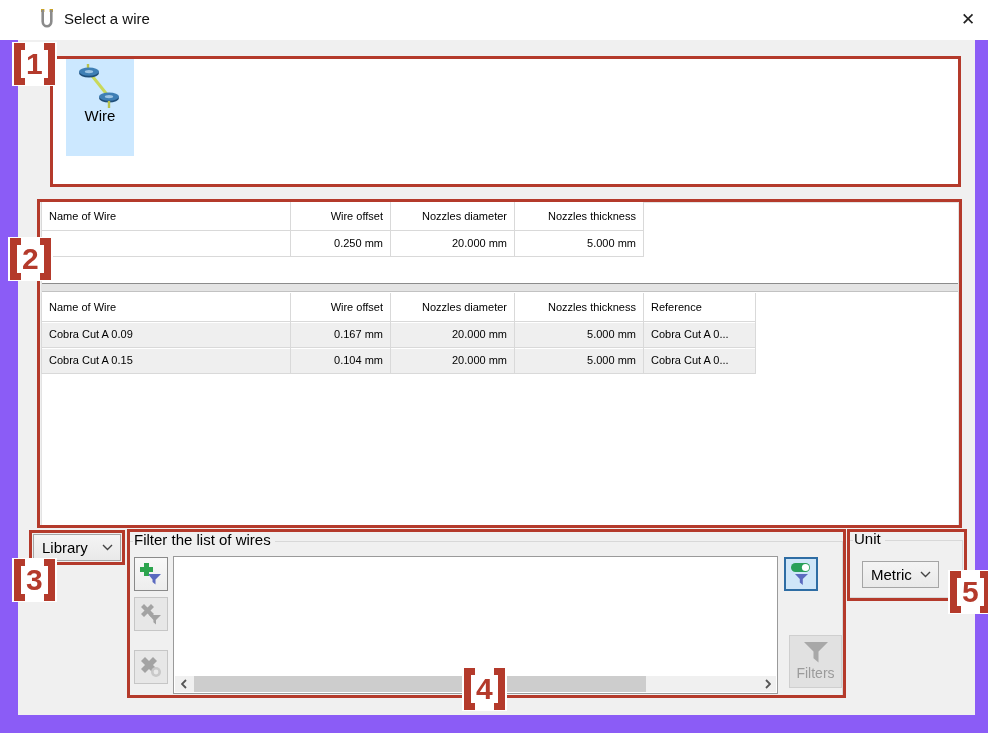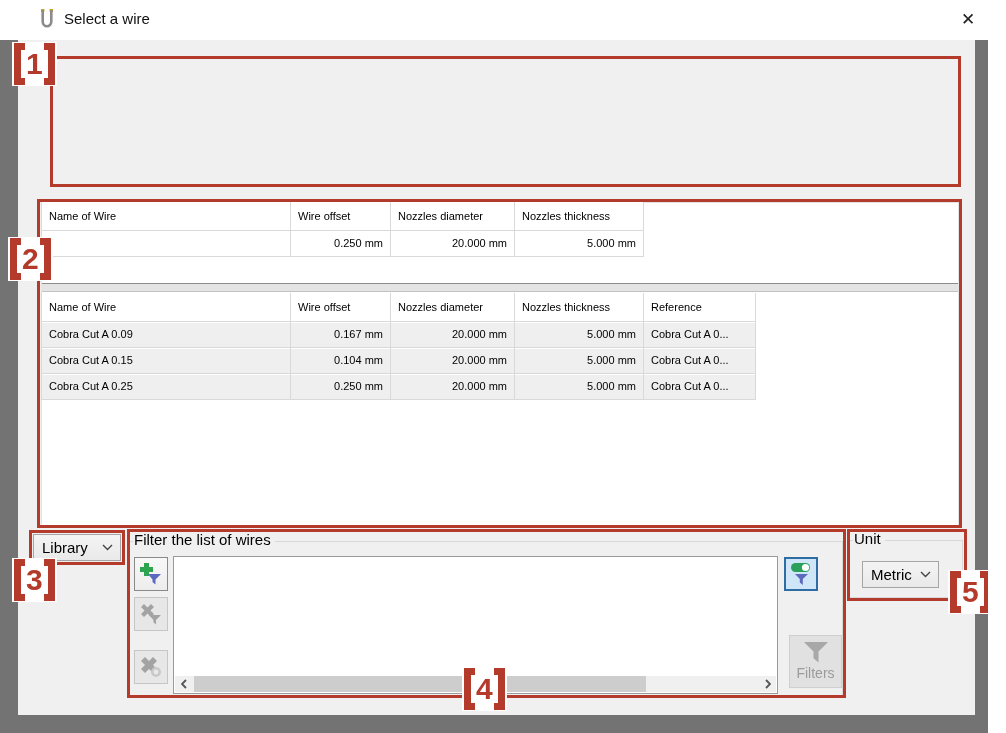--- a/index.html
+++ b/index.html
@@ -5,42 +5,42 @@
   :root{
     --red:#b43a2b;
     --dlg-bg:#f0f0f0;
     --grid:#d9d9d9;
     --rowbg:#efefef;
     --sel-blue:#cce8ff;
   }
   *{box-sizing:border-box;margin:0;padding:0;}
   html,body{background:#ffffff;}
   body{font-family:"Liberation Sans", sans-serif;color:#000;}
-  #stage{position:relative;width:988px;height:733px;background:#737373;overflow:hidden;font-size:15px;}
+  #stage{position:relative;width:988px;height:733px;background:#8b5cf6;overflow:hidden;font-size:15px;}
 
   
   .titlebar{position:absolute;left:0;top:0;width:1006px;height:40px;background:#fff;}
   .title-icon{position:absolute;left:40px;top:9px;width:14px;height:21px;}
   .window-title{position:absolute;left:64px;top:10px;font-size:15px;color:#111;}
   .close-btn{position:absolute;left:938px;top:0;width:60px;height:38px;display:flex;align-items:center;justify-content:center;font-size:17px;color:#222;cursor:pointer;}
 
   
   .dlg-body{position:absolute;left:18px;top:40px;width:957px;height:675px;background:var(--dlg-bg);}
 
   
   .icon-panel{position:absolute;left:53px;top:59px;width:905px;height:125px;background:#fff;}
   .wire-item{position:absolute;left:13px;top:0px;width:68px;height:97px;background:var(--sel-blue);display:flex;flex-direction:column;align-items:center;cursor:pointer;}
   .wire-item svg{margin-top:4px;}
   .wire-item-label{font-size:15px;margin-top:-2px;}
 
   
   .tables-panel{position:absolute;left:41px;top:202px;width:918px;height:324px;background:#fff;border:1px solid #e3e3e3;}
   table.grid{border-collapse:collapse;table-layout:fixed;background:#fff;font-size:11px;}
   table.grid th, table.grid td{font-weight:normal;padding:3px 7px;overflow:hidden;white-space:nowrap;border-right:1px solid var(--grid);border-bottom:1px solid var(--grid);height:26px;}
-  table.grid th{height:28px;background:#fff;text-align:left;}
+  table.grid th{height:28px;background:#fff;text-align:right;}
   table.grid th.lft, table.grid td.lft{text-align:left;}
   table.grid td{text-align:right;}
   .t1{position:absolute;left:-1px;top:-1px;width:602px;border-left:1px solid var(--grid);}
   .splitter{position:absolute;left:0px;top:80px;width:916px;height:9px;background:#e4e4e4;border-top:1px solid #8c8c8c;border-bottom:1px solid #c2c2c2;cursor:row-resize;}
   .t2{position:absolute;left:-1px;top:90px;width:714px;border-left:1px solid var(--grid);}
   .t2 td{background:var(--rowbg);border-right:1px solid #e8e8e8;border-bottom:1px solid #cfcfcf;box-shadow:inset 0 1px 0 #ffffff;}
 
   
   .combo{position:absolute;height:27px;background:linear-gradient(#f4f4f4,#e9e9e9);border:1px solid #a5a5a5;display:flex;align-items:center;cursor:pointer;}
   .combo .val{flex:1;padding-left:8px;font-size:15px;}
@@ -100,20 +100,36 @@
         <rect x="9.6" y="0" width="3.4" height="3" fill="#c9a227"></rect>
         <path d="M2.7,1 v11.5 a4.3,4.8 0 0 0 8.6,0 V1" fill="none" stroke="#8b8b8b" stroke-width="2.6"></path>
       </svg>
     </span>
     <span class="window-title">Select a wire</span>
     <div class="close-btn">✕</div>
   </div>
 
   <div class="dlg-body"></div>
 
+  <div class="icon-panel">
+    <div class="wire-item">
+      <svg width="44" height="46" viewBox="0 0 44 46">
+        <line x1="10" y1="1" x2="10" y2="7" stroke="#b8c24c" stroke-width="2.4"></line>
+        <line x1="11" y1="9" x2="31" y2="34" stroke="#c9d85a" stroke-width="3"></line>
+        <ellipse cx="11" cy="10" rx="10" ry="4.6" fill="#1f4e79"></ellipse>
+        <ellipse cx="11" cy="8.6" rx="10" ry="4.2" fill="#3f7fb5"></ellipse>
+        <ellipse cx="11" cy="8.6" rx="4.2" ry="1.7" fill="#9cc4e4"></ellipse>
+        <ellipse cx="31" cy="35" rx="10" ry="4.6" fill="#1f4e79"></ellipse>
+        <ellipse cx="31" cy="33.6" rx="10" ry="4.2" fill="#3f7fb5"></ellipse>
+        <ellipse cx="31" cy="33.6" rx="4.2" ry="1.7" fill="#9cc4e4"></ellipse>
+        <line x1="31" y1="38" x2="31" y2="45" stroke="#b8c24c" stroke-width="2.4"></line>
+      </svg>
+      <span class="wire-item-label">Wire</span>
+    </div>
+  </div>
 
   <div class="tables-panel">
 
     <table class="grid t1">
       <colgroup>
           <col style="width:249px">
           <col style="width:100px">
           <col style="width:124px">
           <col style="width:129px">
         </colgroup>
@@ -154,27 +170,20 @@
       <tr>
         <td class="lft">Cobra Cut A 0.09</td>
         <td>0.167 mm</td>
         <td>20.000 mm</td>
         <td>5.000 mm</td>
         <td class="lft">Cobra Cut A 0...</td>
       </tr>
       <tr>
         <td class="lft">Cobra Cut A 0.15</td>
         <td>0.104 mm</td>
-        <td>20.000 mm</td>
-        <td>5.000 mm</td>
-        <td class="lft">Cobra Cut A 0...</td>
-      </tr>
-      <tr>
-        <td class="lft">Cobra Cut A 0.25</td>
-        <td>0.250 mm</td>
         <td>20.000 mm</td>
         <td>5.000 mm</td>
         <td class="lft">Cobra Cut A 0...</td>
       </tr>
     </tbody>
       </table>
   </div>
 
   <div class="combo combo-library">
     <span class="val">Library</span>

